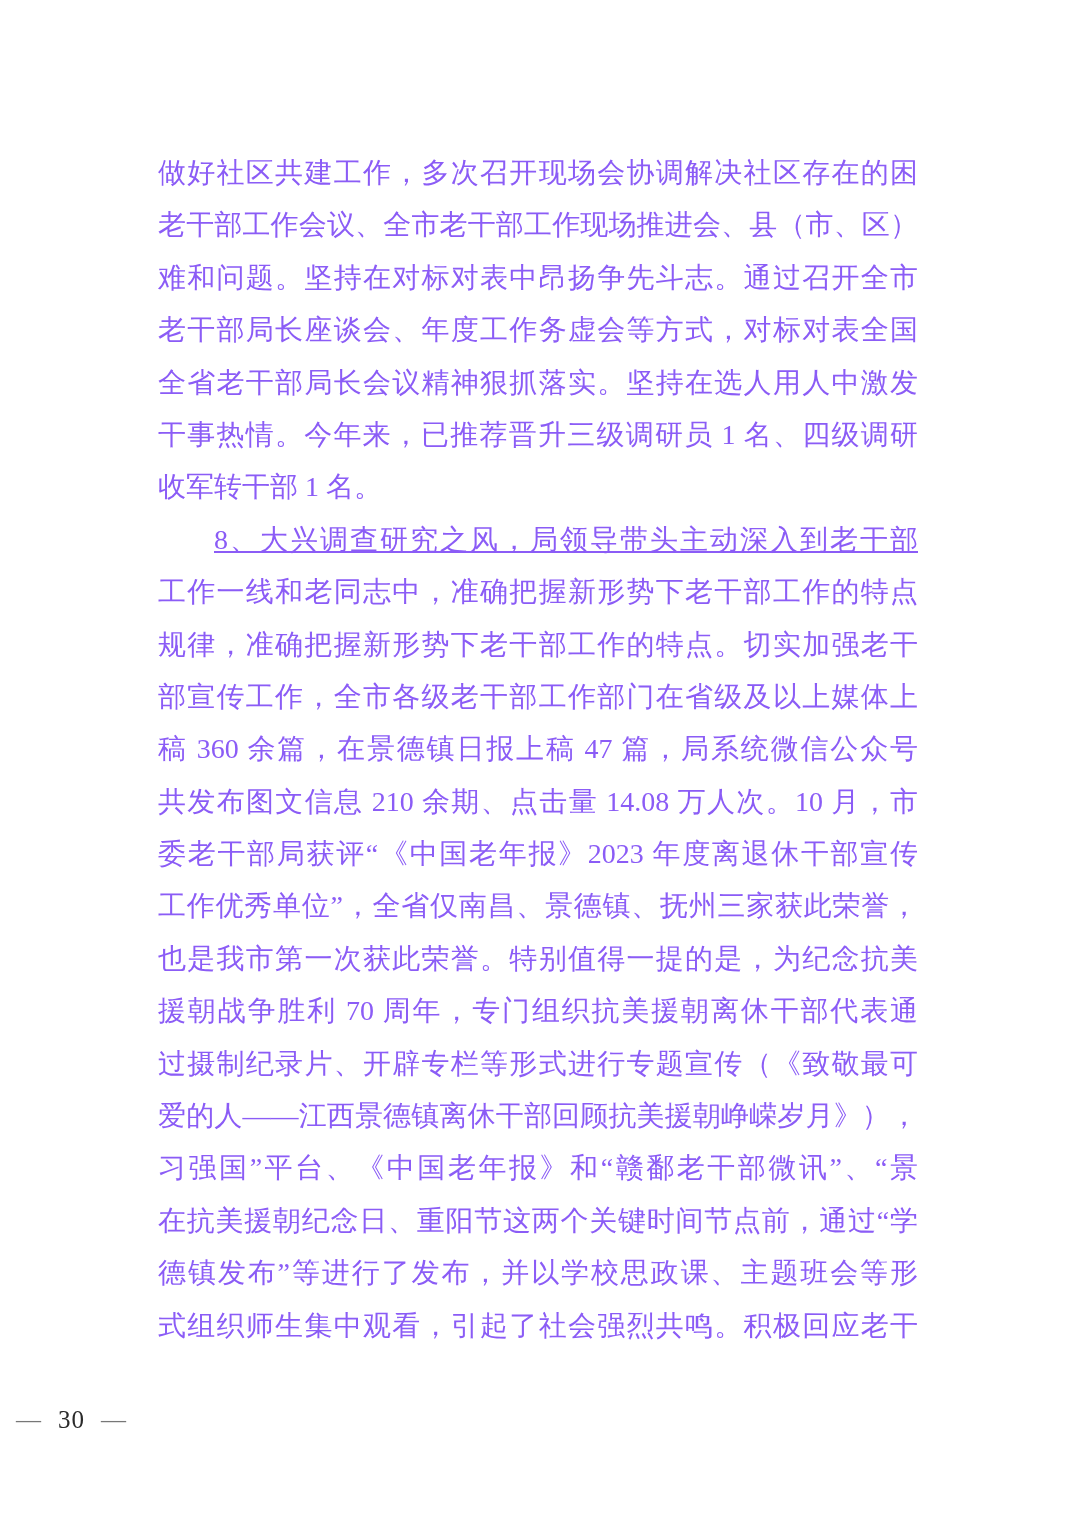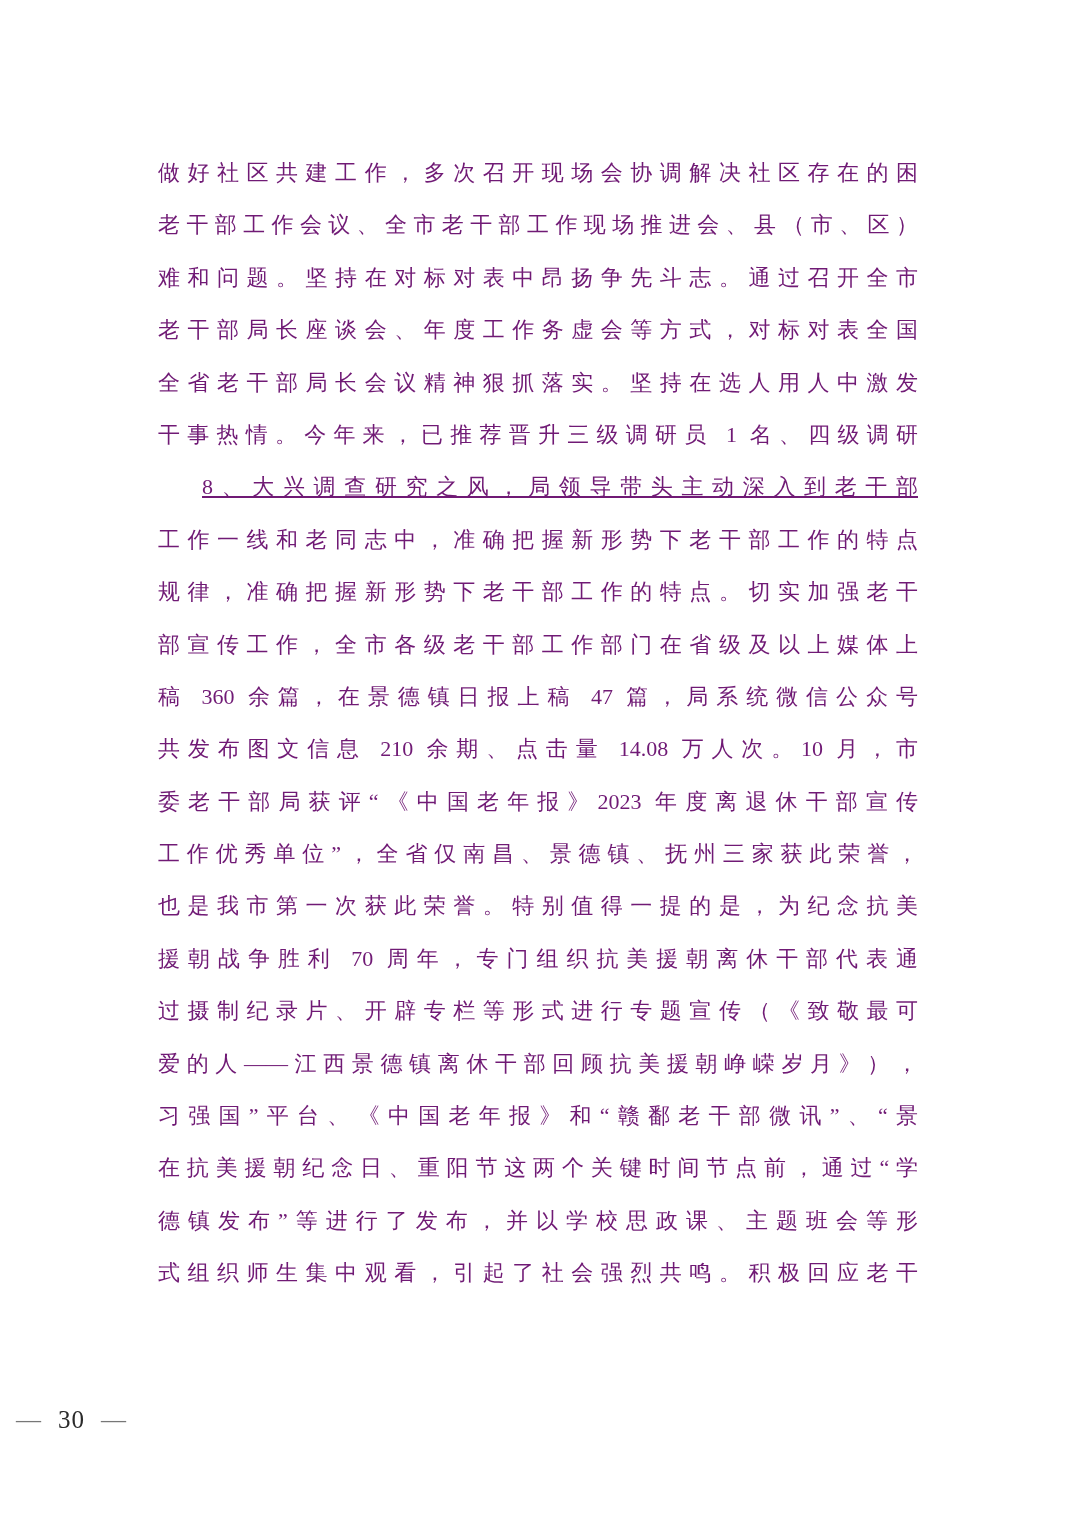--- a/index.html
+++ b/index.html
@@ -15,22 +15,22 @@
     overflow: hidden;
   }
   .doc-body {
     position: absolute;
     left: 158px;
     top: 147px;
     width: 760px;
   }
   .line {
     font-family: "Liberation Serif", "DejaVu Serif", serif;
-    font-size: 22px;
-    color: #701a75;
+    font-size: 28px;
+    color: #8b5cf6;
     height: 52.4px;
     line-height: 52.4px;
     text-align: justify;
     text-align-last: justify;
     text-justify: inter-character;
     white-space: normal;
     overflow: visible;
   }
   .line.left {
     text-align: left;
@@ -59,20 +59,21 @@
 <body>
 
 <div class="page">
   <div class="doc-body" id="doc-body">
       <div class="line">做好社区共建工作，多次召开现场会协调解决社区存在的困</div>
       <div class="line">老干部工作会议、全市老干部工作现场推进会、县（市、区）</div>
       <div class="line">难和问题。坚持在对标对表中昂扬争先斗志。通过召开全市</div>
       <div class="line">老干部局长座谈会、年度工作务虚会等方式，对标对表全国</div>
       <div class="line">全省老干部局长会议精神狠抓落实。坚持在选人用人中激发</div>
       <div class="line">干事热情。今年来，已推荐晋升三级调研员 1 名、四级调研</div>
+      <div class="line left">收军转干部 1 名。</div>
       <div class="line indent">8、大兴调查研究之风，局领导带头主动深入到老干部</div>
       <div class="line">工作一线和老同志中，准确把握新形势下老干部工作的特点</div>
       <div class="line">规律，准确把握新形势下老干部工作的特点。切实加强老干</div>
       <div class="line">部宣传工作，全市各级老干部工作部门在省级及以上媒体上</div>
       <div class="line">稿 360 余篇，在景德镇日报上稿 47 篇，局系统微信公众号</div>
       <div class="line">共发布图文信息 210 余期、点击量 14.08 万人次。10 月，市</div>
       <div class="line">委老干部局获评“《中国老年报》2023 年度离退休干部宣传</div>
       <div class="line">工作优秀单位”，全省仅南昌、景德镇、抚州三家获此荣誉，</div>
       <div class="line">也是我市第一次获此荣誉。特别值得一提的是，为纪念抗美</div>
       <div class="line">援朝战争胜利 70 周年，专门组织抗美援朝离休干部代表通</div>

